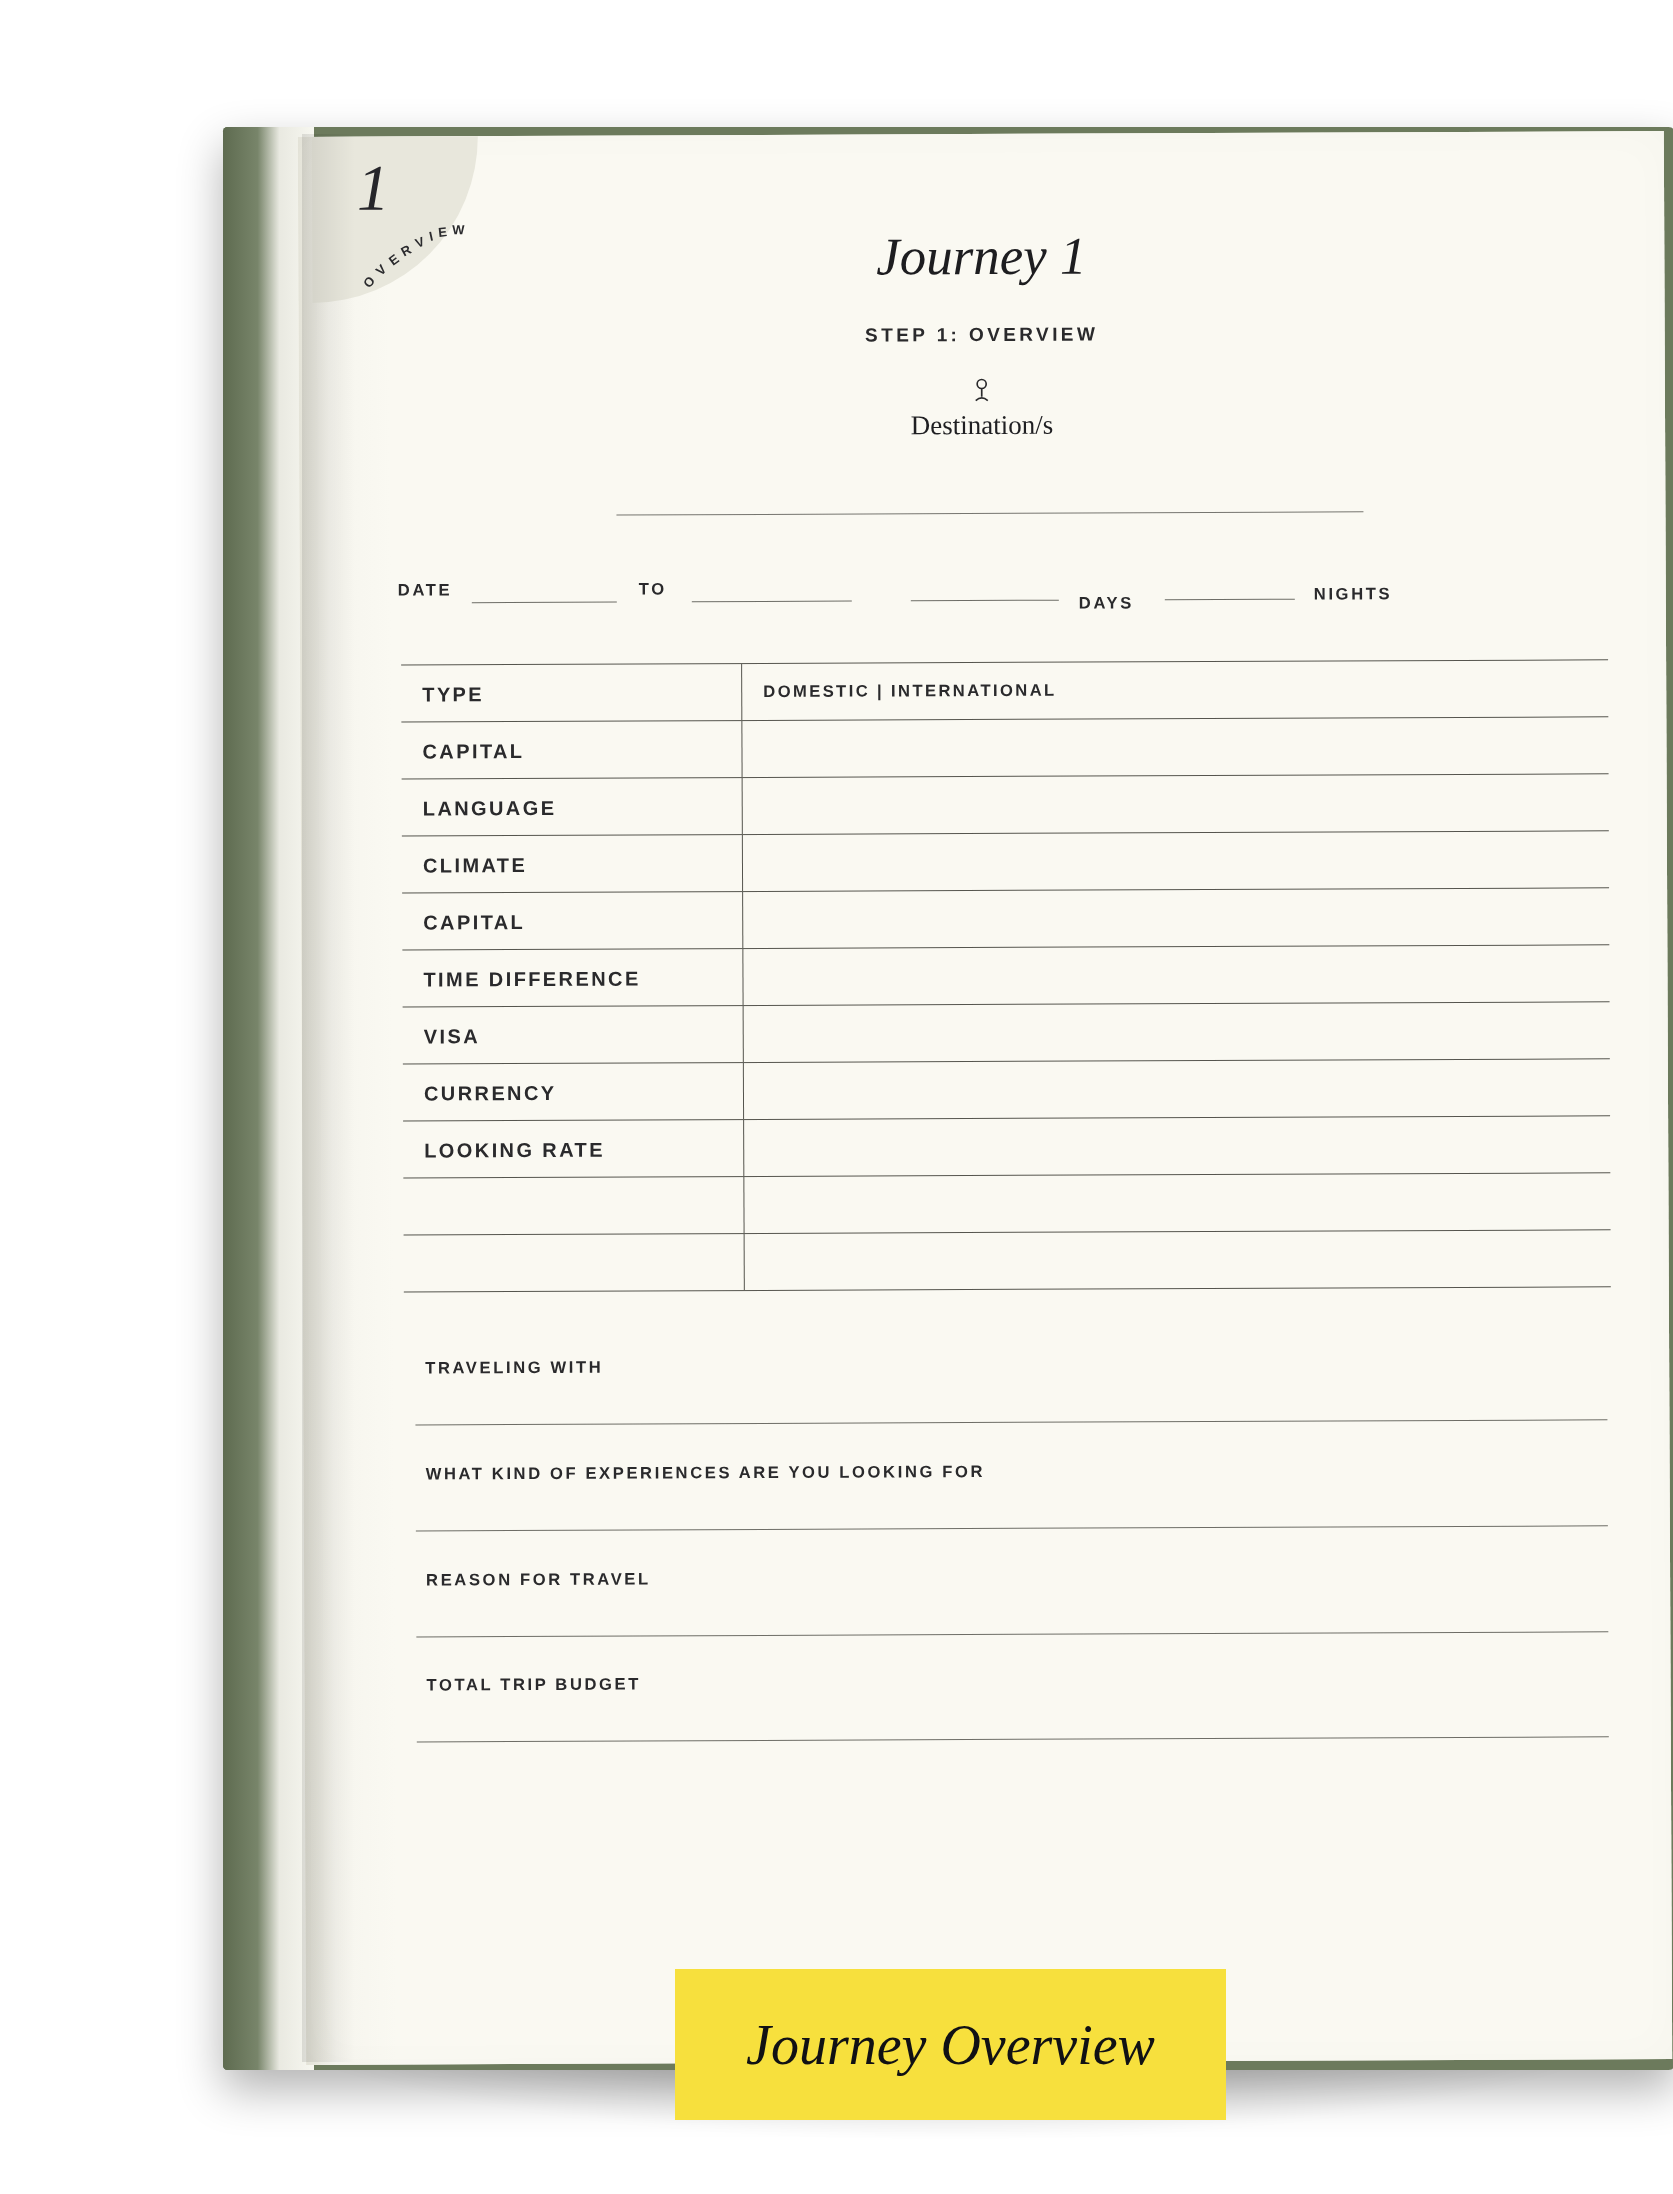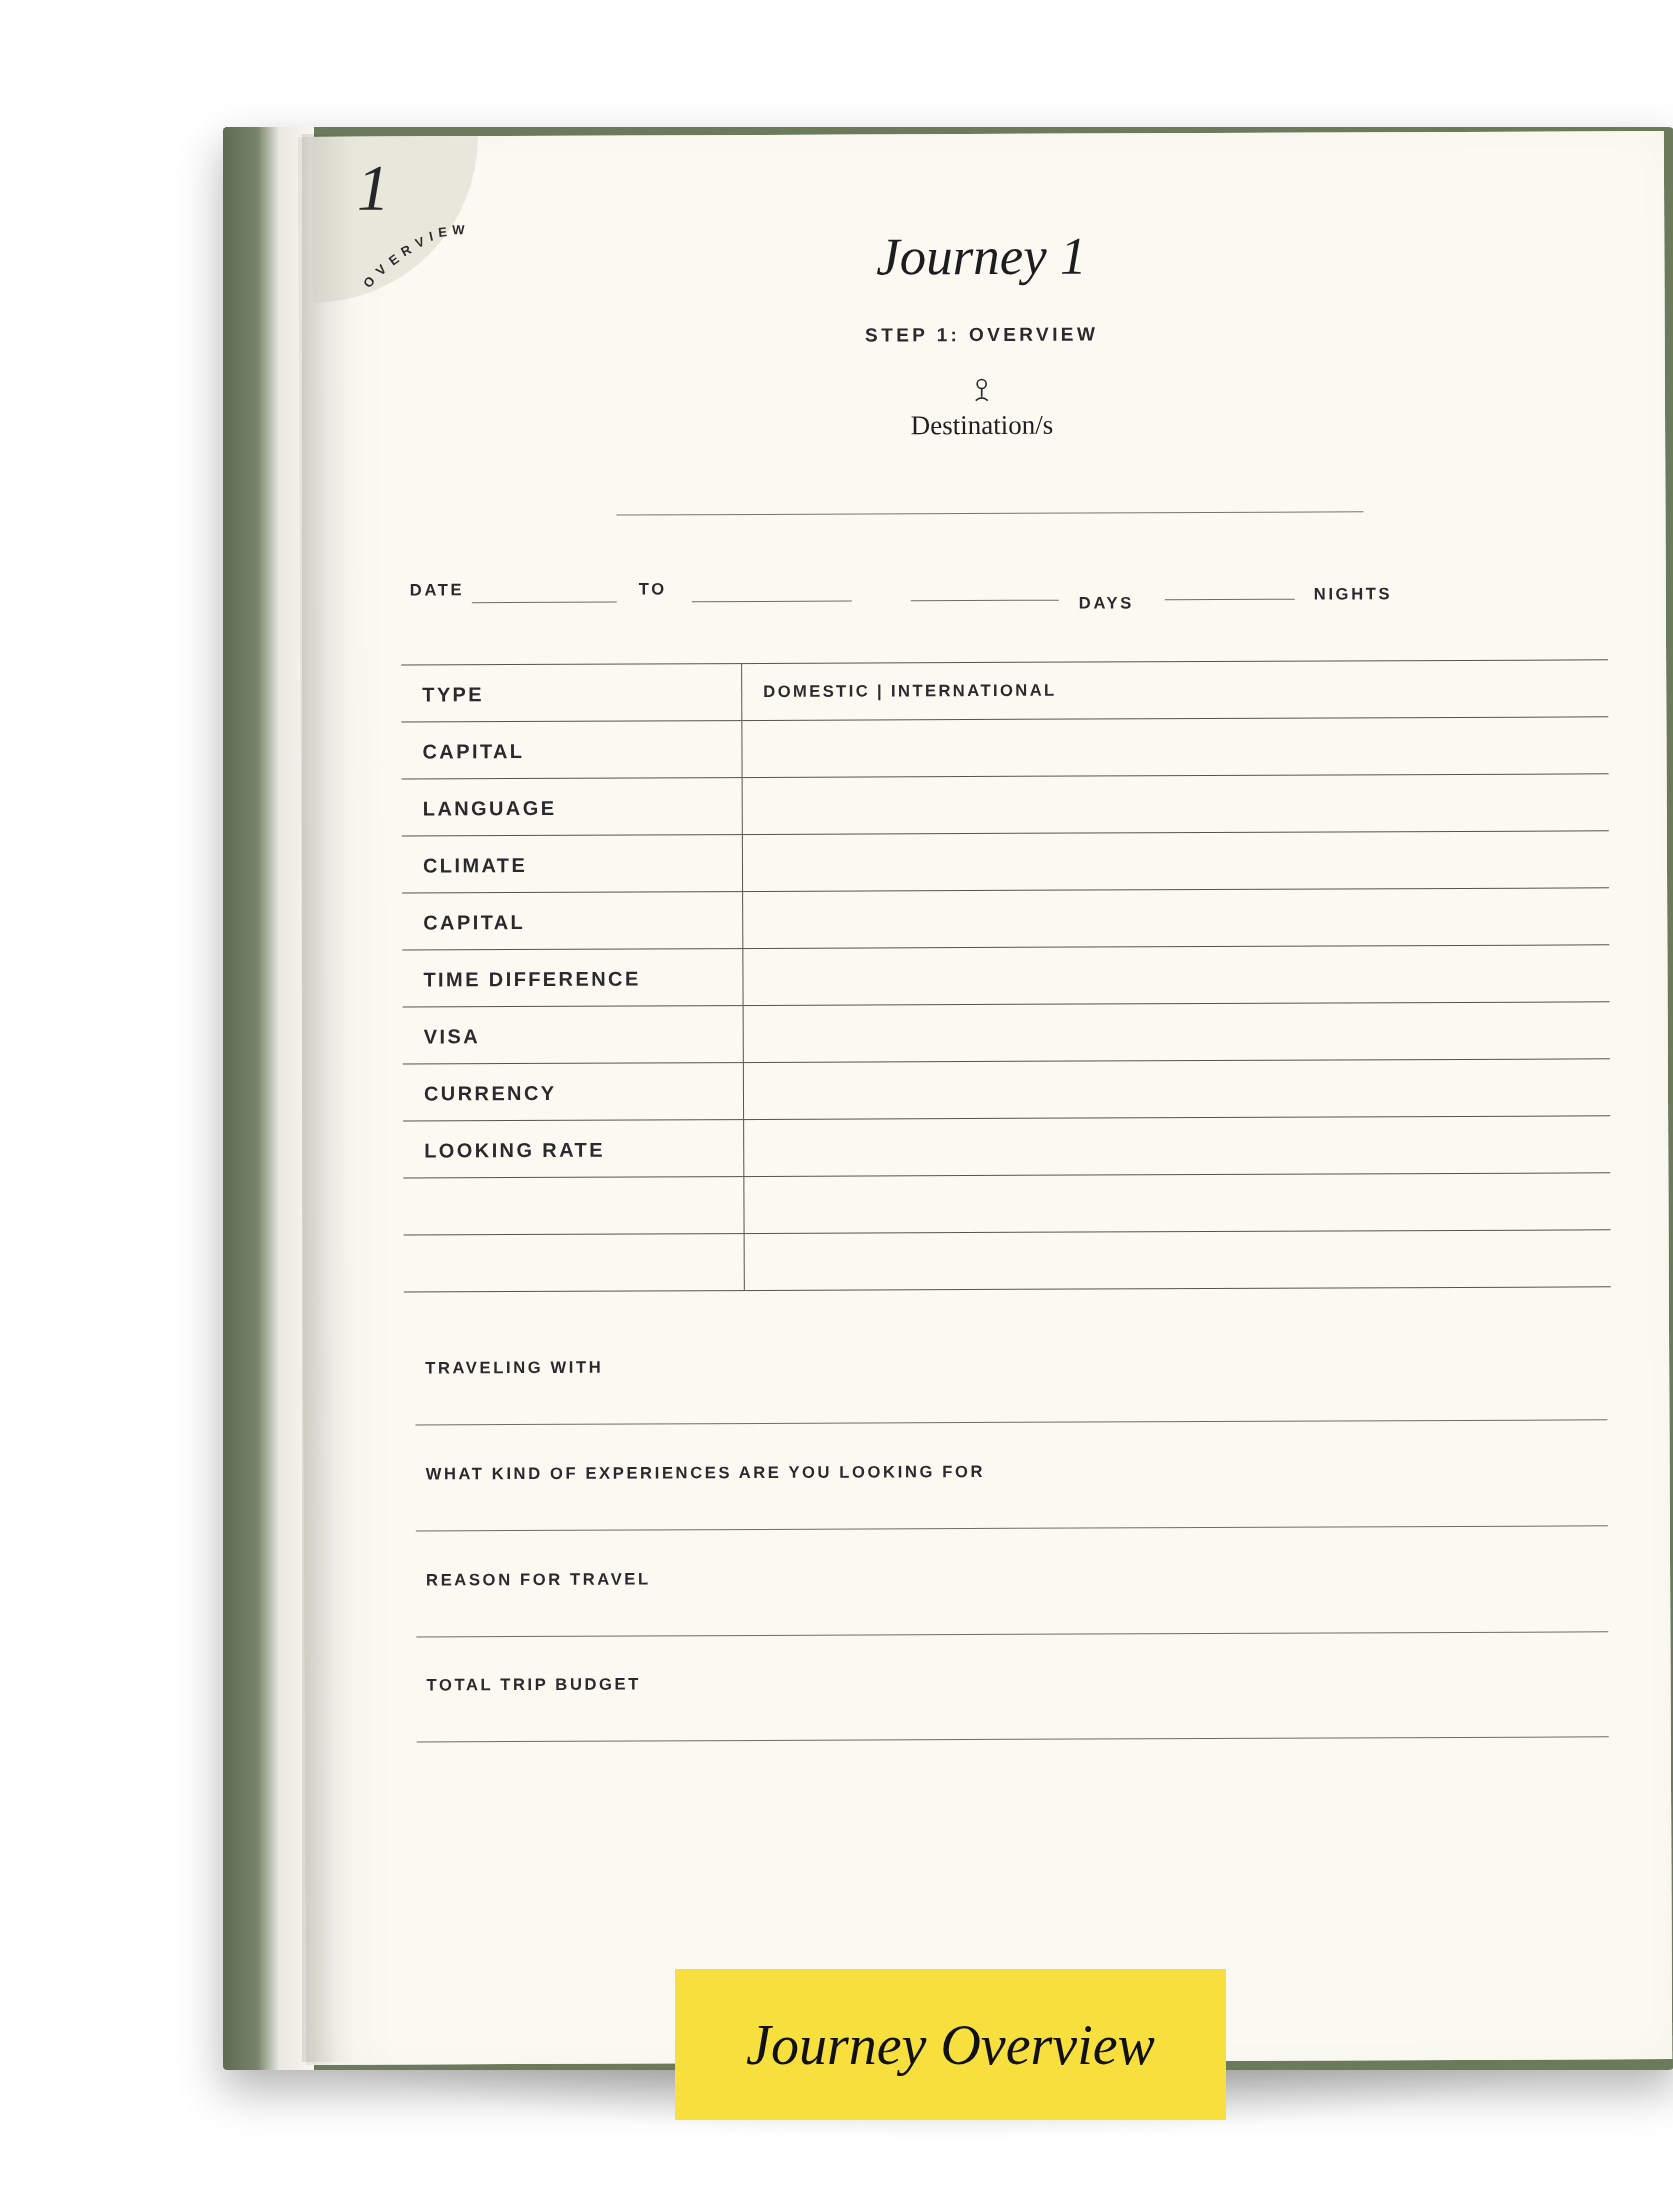--- a/index.html
+++ b/index.html
@@ -305,21 +305,21 @@
     <svg width="19.6" height="26" viewBox="0 0 26 34" fill="none">
       <circle cx="13" cy="9" r="6" stroke="#2a2a2c" stroke-width="2.2" fill="none"></circle>
       <path d="M13 15 L13 26" stroke="#2a2a2c" stroke-width="2.2"></path>
       <path d="M5 31 Q13 24 21 31" stroke="#2a2a2c" stroke-width="2.2" fill="none"></path>
     </svg>
   </div>
   <div class="dest-label" style="top:276px;">Destination/s</div>
   <div class="dest-rule" style="top:379px;"></div>
 
   <div class="daterow" style="top:439px;">
-    <div class="dr-label" style="left:12px; top:4.5px;">DATE</div>
+    <div class="dr-label" style="left:0px; top:4.5px;">DATE</div>
     <div class="dr-line" style="left:74px; top:27px; width:145px;"></div>
     <div class="dr-label" style="left:241px; top:4.5px;">TO</div>
     <div class="dr-line" style="left:294px; top:27px; width:160px;"></div>
     <div class="dr-line" style="left:513px; top:27px; width:148px;"></div>
     <div class="dr-label" style="left:681px; top:4.5px;margin-top:16px;">DAYS</div>
     <div class="dr-line" style="left:767px; top:27px; width:130px;"></div>
     <div class="dr-label" style="left:916px; top:4.5px;margin-top:8px;">NIGHTS</div>
   </div>
 
   <div class="table" style="top:528px;">

